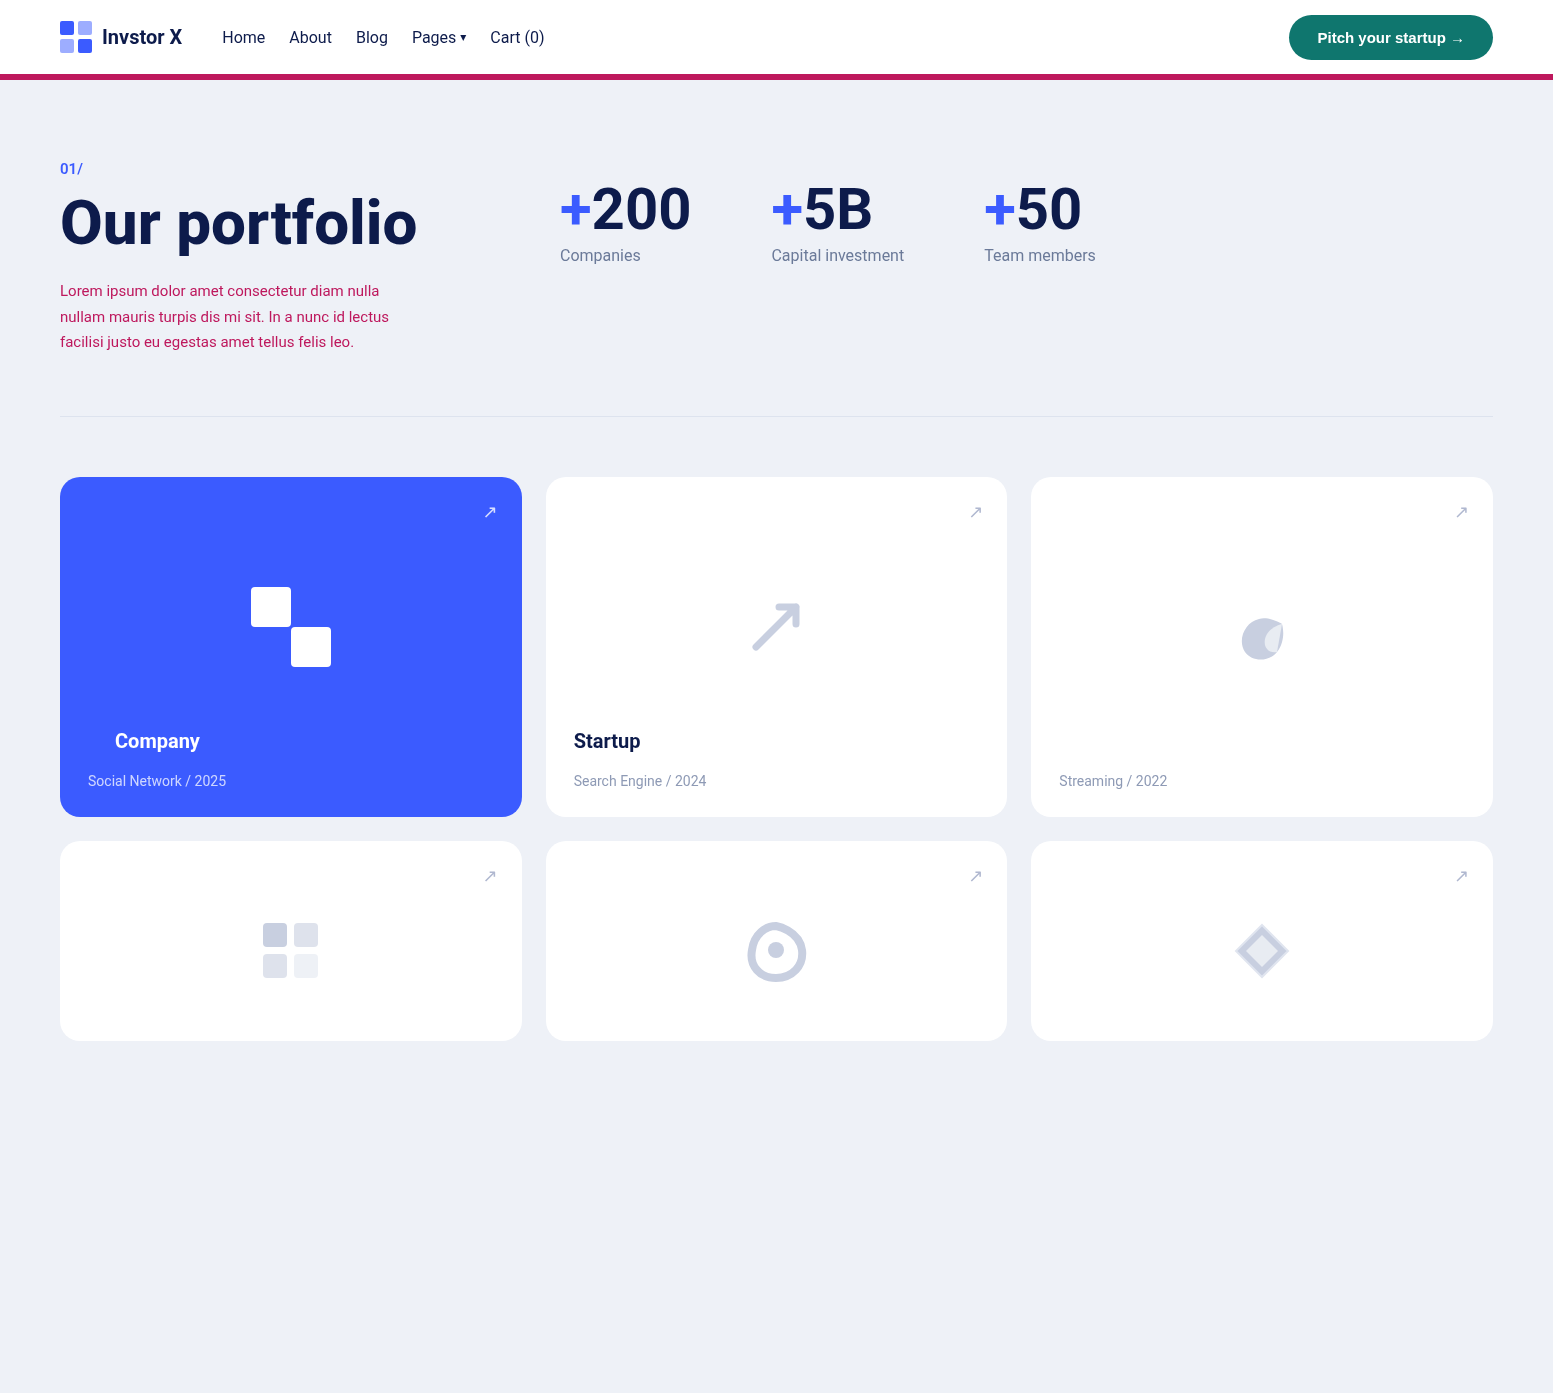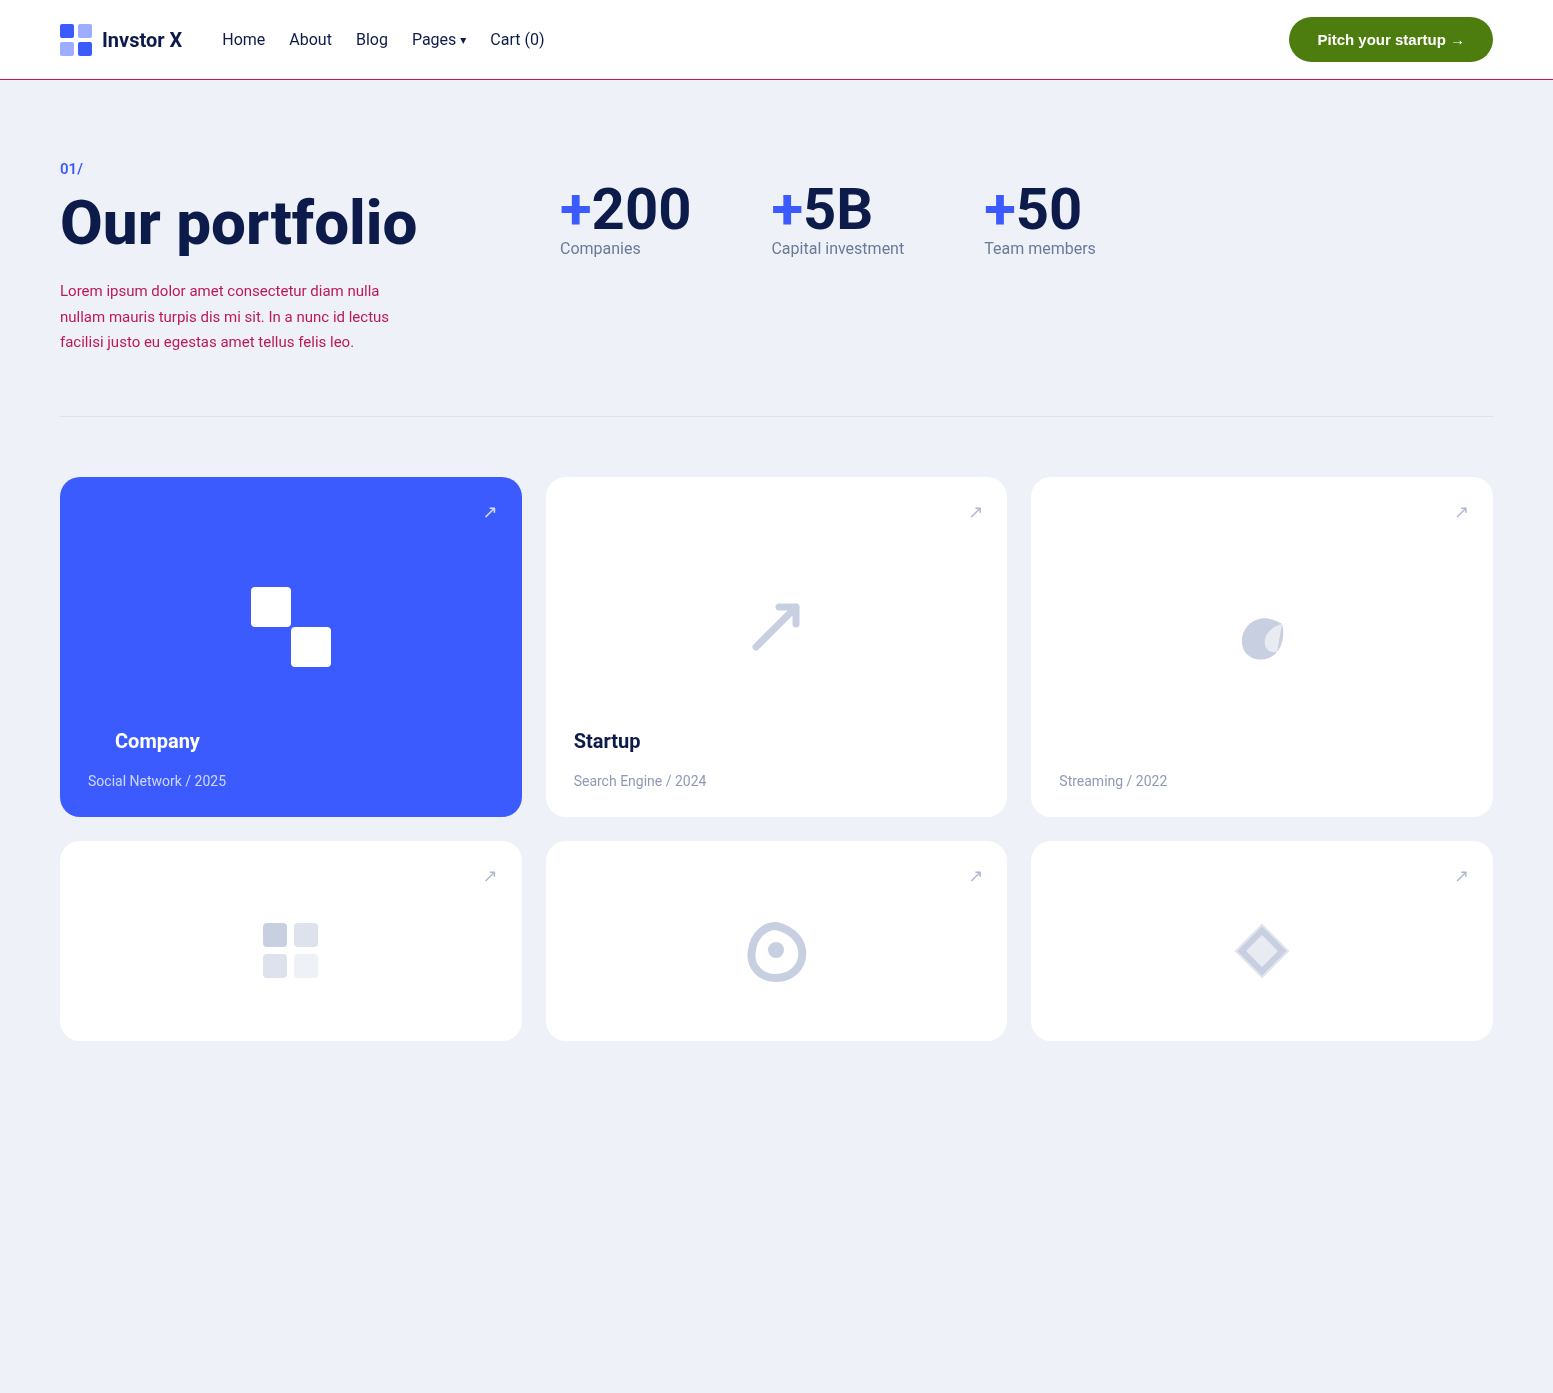--- a/index.html
+++ b/index.html
@@ -11,21 +11,21 @@
     }
 
     
     nav {
       background: #fff;
       display: flex;
       align-items: center;
       justify-content: space-between;
       padding: 0 60px;
       height: 80px;
-      border-bottom: 1px solid #be185d;
+      border-bottom: 6px solid #be185d;
     }
     .nav-left {
       display: flex;
       align-items: center;
       gap: 40px;
     }
     .brand {
       display: flex;
       align-items: center;
       gap: 10px;
@@ -50,21 +50,21 @@
       display: flex;
       align-items: center;
       gap: 4px;
       cursor: pointer;
     }
     .chevron-icon {
       font-size: 12px;
       color: #0d1b4b;
     }
     .pitch-btn {
-      background: #4d7c0f;
+      background: #0f766e;
       color: #fff;
       border: none;
       border-radius: 40px;
       padding: 14px 28px;
       font-size: 15px;
       font-weight: 600;
       cursor: pointer;
       display: flex;
       align-items: center;
       gap: 8px;
@@ -124,21 +124,21 @@
       font-weight: 700;
       color: #0d1b4b;
       line-height: 1;
     }
     .stat-number span.plus {
       color: #3b5bff;
     }
     .stat-label {
       font-size: 16px;
       color: #6b7a99;
-      margin-top: 1px;
+      margin-top: 8px;
       font-weight: 400;
     }
 
     
     .divider {
       border: none;
       border-top: 1px solid #dde3ee;
       margin: 0;
     }
 

